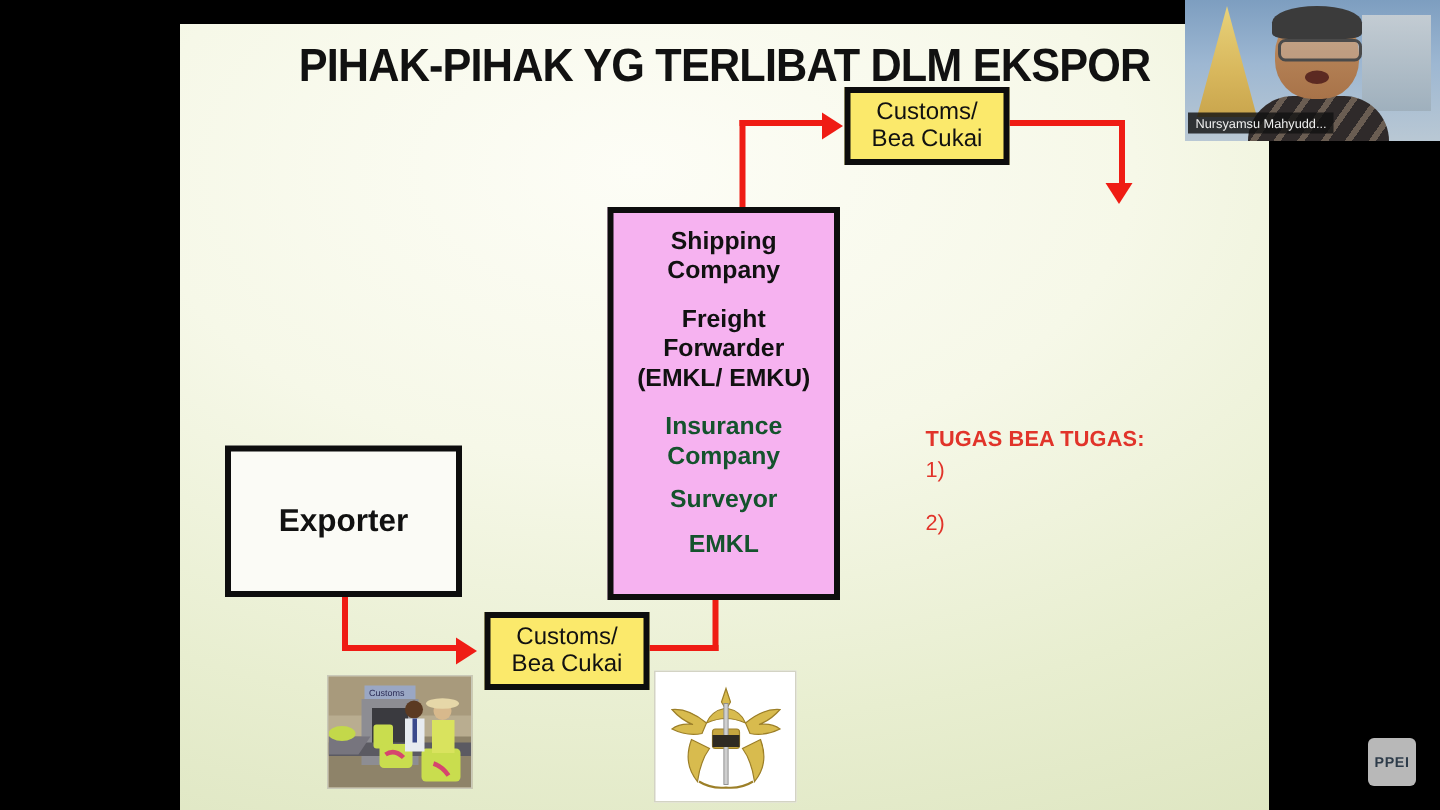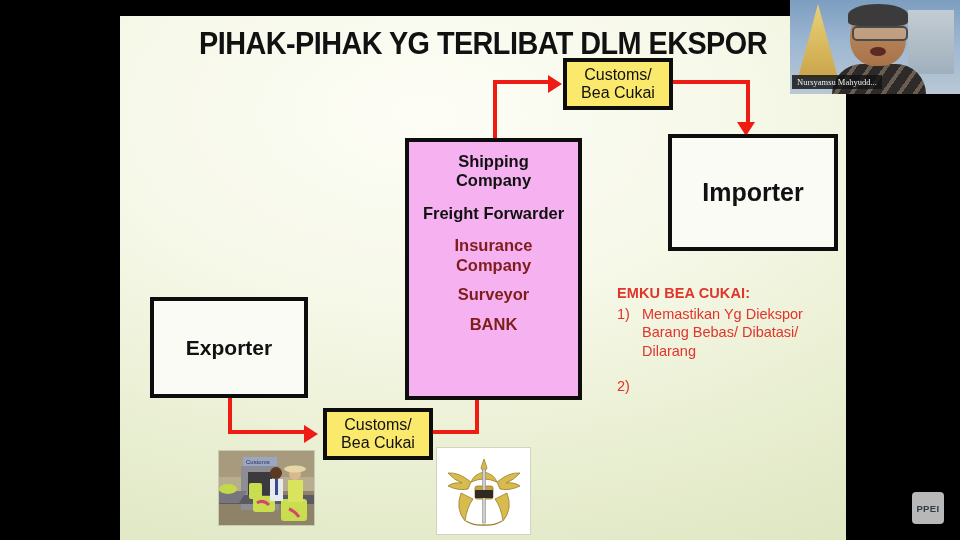--- a/index.html
+++ b/index.html
@@ -78,32 +78,32 @@
     left: 548px; top: 118px; width: 170px; height: 117px;
     font-size: 25px; font-weight: bold;
   }
 
   #box-exporter {
     left: 30px; top: 281px; width: 158px; height: 101px;
     font-size: 21px; font-weight: bold;
   }
 
   #box-pink {
-    left: 285px; top: 122px; width: 177px; height: 262px;
+    left: 285px; top: 122px; width: 155px; height: 262px;
     padding: 10px 6px;
     justify-content: flex-start;
   }
 
   .pink-line {
     font-size: 16.5px;
     font-weight: bold;
     line-height: 1.18;
   }
   .pink-blk { color: #111; }
-  .pink-blu { color: #7f1d1d; }
+  .pink-blu { color: #14532d; }
   .pink-gap { height: 13px; }
   .pink-gap-s { height: 10px; }
 
   
   .rl { position: absolute; background: #ef1c14; }
   .rl-h { height: 4px; }
   .rl-v { width: 4px; }
 
   .arrow-r {
     position: absolute;
@@ -240,21 +240,20 @@
   #webcam .cam-name {
     position: absolute;
     left: 2px; bottom: 5px;
     max-width: 122px;
     padding: 2px 5px;
     background: rgba(18,18,18,0.82);
     color: #f0f0f0;
     font-size: 8.5px;
     white-space: nowrap;
     overflow: hidden;
-    font-family: Liberation Serif, serif;
   }
 
   
   #ppei {
     position: absolute;
     left: 912px; top: 492px;
     width: 32px; height: 32px;
     border-radius: 4px;
     background: #b8b8b8;
     display: flex;
@@ -288,52 +287,49 @@
     <div class="arrow-r" id="c3a"></div>
 
     <div class="rl rl-v" id="c4v"></div>
     <div class="rl rl-h" id="c4h"></div>
 
     <div class="box box-yellow" id="box-customs-top">
       <span>Customs/</span>
       <span>Bea Cukai</span>
     </div>
 
-    <div class="box box-plain" id="box-importer">
-      <span>Importer</span>
-    </div>
 
     <div class="box box-plain" id="box-exporter">
       <span>Exporter</span>
     </div>
 
     <div class="box box-pink" id="box-pink">
       <div class="pink-line pink-blk">Shipping</div>
       <div class="pink-line pink-blk">Company</div>
       <div class="pink-gap"></div>
       <div class="pink-line pink-blk">Freight Forwarder</div>
+      <div class="pink-line pink-blk">(EMKL/ EMKU)</div>
       <div class="pink-gap"></div>
       <div class="pink-line pink-blu">Insurance</div>
       <div class="pink-line pink-blu">Company</div>
       <div class="pink-gap-s"></div>
       <div class="pink-line pink-blu">Surveyor</div>
       <div class="pink-gap-s"></div>
-      <div class="pink-line pink-blu">BANK</div>
+      <div class="pink-line pink-blu">EMKL</div>
     </div>
 
     <div class="box box-yellow" id="box-customs-bot">
       <span>Customs/</span>
       <span>Bea Cukai</span>
     </div>
 
     <div id="tugas">
-      <h3>EMKU BEA CUKAI:</h3>
+      <h3>TUGAS BEA TUGAS:</h3>
       <div class="tugas-item">
         <span class="tugas-num">1)</span>
-        <span class="tugas-txt">Memastikan Yg Diekspor Barang Bebas/ Dibatasi/ Dilarang</span>
       </div>
       <div class="tugas-spacer"></div>
       <div class="tugas-item">
         <span class="tugas-num">2)</span>
       </div>
     </div>
 
     <div id="pic-customs">
       <svg viewBox="0 0 95 74" width="95" height="74">
         <rect x="0" y="0" width="95" height="74" fill="#b9ad90"></rect>

